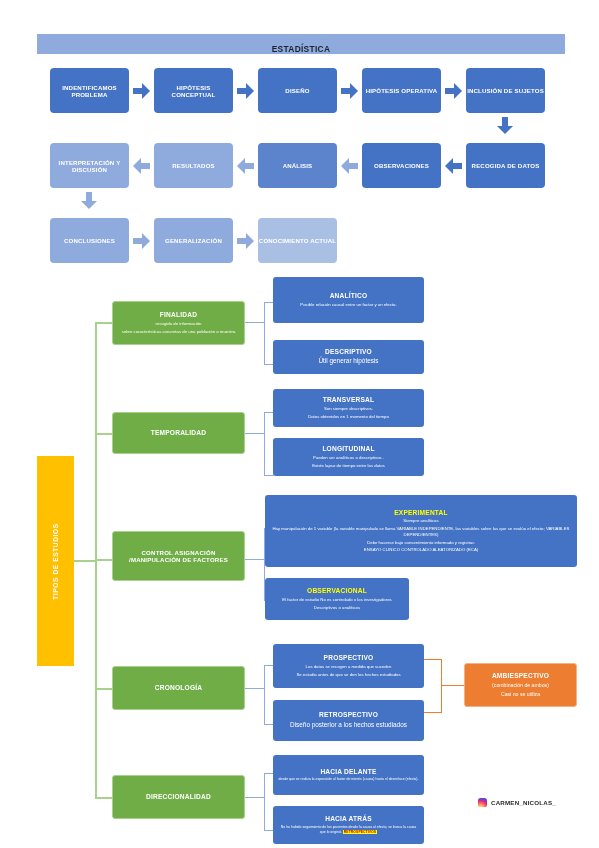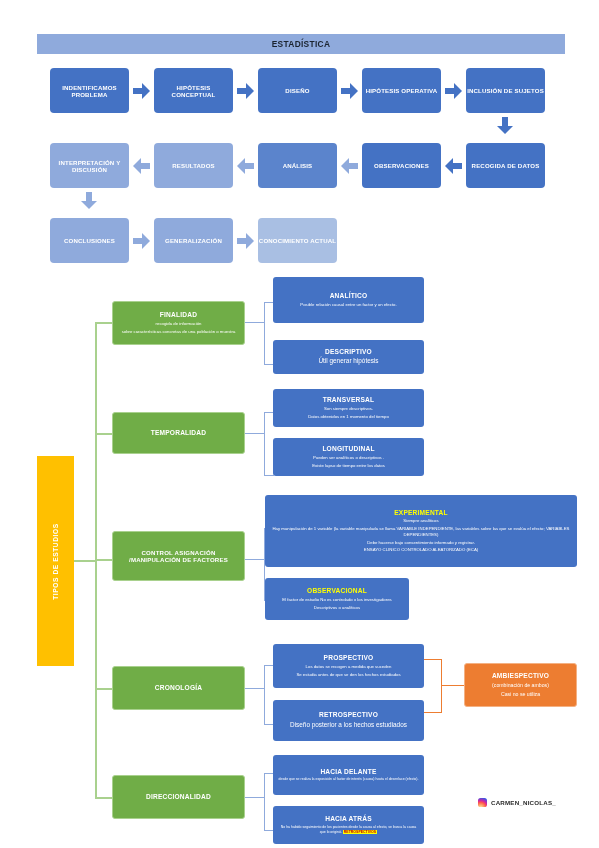--- a/index.html
+++ b/index.html
@@ -24,21 +24,21 @@
   .flowbox{
     background:#4472c4;border-radius:4px;
     font-weight:bold;font-size:6.1px;letter-spacing:.15px;
     color:#fff;
   }
   .flowbox.l2{background:#8faadc;}
   .flowbox.l3{background:#a9bfe3;}
 
   
   #hdr{
-    background:#8faadc;display:flex;align-items:center;justify-content:center;
+    background:#8faadc;display:flex;align-items:flex-end;justify-content:center;
     font-weight:bold;font-size:8.4px;color:#1b2430;letter-spacing:.3px;
   }
 
   
   .node-title{font-weight:bold;font-size:6.6px;letter-spacing:.2px;}
   .node-title.sm{font-size:6.1px;}
   .node-sub{font-size:4.3px;font-weight:normal;margin-top:2px;line-height:1.35;}
   .node-sub.tiny{font-size:3.5px;}
   .node-sub.mid{font-size:5.2px;}
   .node-sub.big{font-size:6.4px;}

